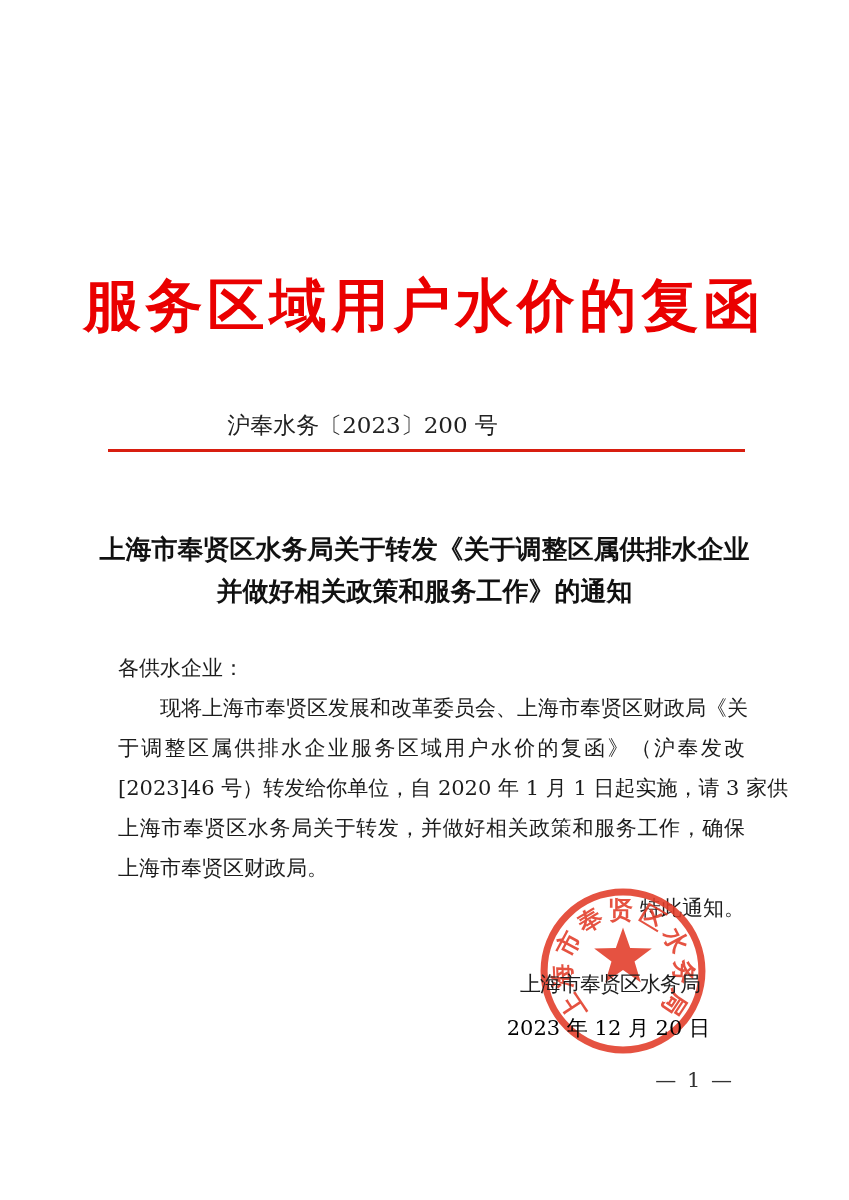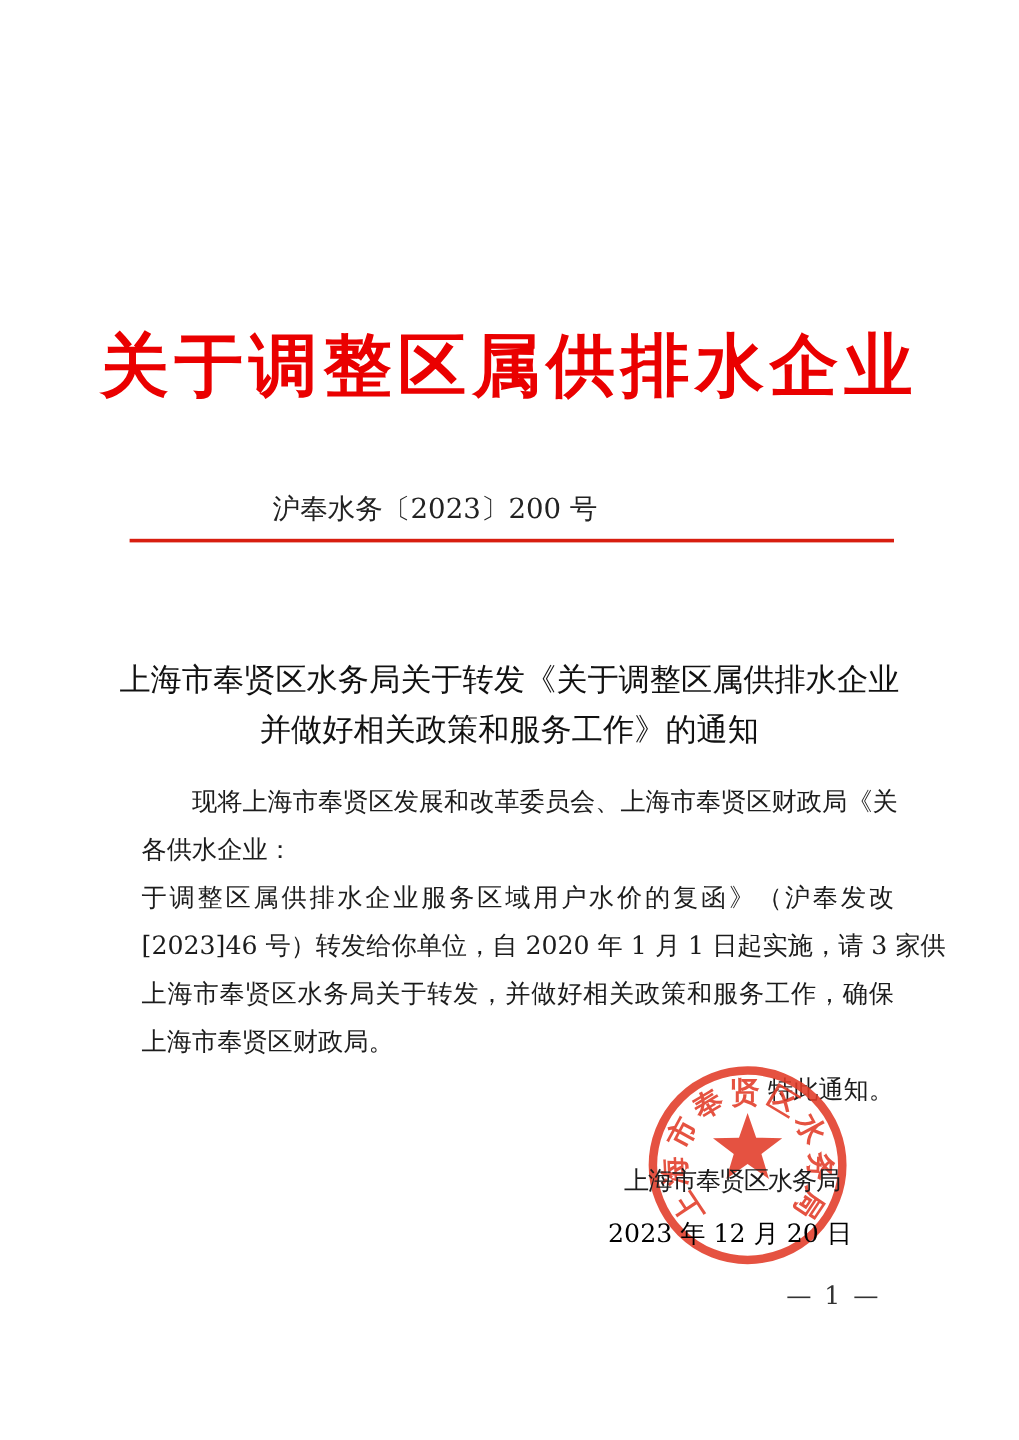--- a/index.html
+++ b/index.html
@@ -16,22 +16,22 @@
   .doc-number{
     position:absolute;top:408px;left:0;width:725px;height:34px;
     text-align:center;line-height:34px;font-size:23px;color:#222;
     white-space:nowrap;
   }
   .red-line{
     position:absolute;top:449px;left:108px;width:637px;height:3px;
     background:#d81e10;
   }
   .doc-title{
-    position:absolute;top:546px;left:57px;width:735px;
-    text-align:center;font-size:26px;font-weight:normal;line-height:42px;
+    position:absolute;top:528px;left:57px;width:735px;
+    text-align:center;font-size:26px;font-weight:bold;line-height:42px;
     color:#111;letter-spacing:0px;
   }
   .doc-title div{white-space:nowrap;}
 
   .body-text{
     position:absolute;top:648px;left:118px;width:627px;
     font-size:21px;line-height:40px;color:#1c1c1c;
   }
   .body-text .bline{height:40px;}
   .jline{text-align:justify;text-align-last:justify;white-space:nowrap;}
@@ -57,34 +57,34 @@
   .seal text{
     font-family:"DejaVu Serif","Liberation Serif",serif;
     font-size:24px;font-weight:bold;fill:#e23b27;letter-spacing:4px;
   }
 </style>
 </head>
 <body>
 
 <div class="page">
 
-  <div class="agency-header">关于调整区属供排水企业</div>
+  <div class="agency-header">服务区域用户水价的复函</div>
 
   <div class="doc-number">沪奉水务〔2023〕200 号</div>
 
   <div class="red-line"></div>
 
   <div class="doc-title">
     <div>上海市奉贤区水务局关于转发《关于调整区属供排水企业</div>
     <div>并做好相关政策和服务工作》的通知</div>
   </div>
 
   <div class="body-text">
+    <div class="bline">各供水企业：</div>
     <div class="bline jline indent">现将上海市奉贤区发展和改革委员会、上海市奉贤区财政局《关</div>
-    <div class="bline">各供水企业：</div>
     <div class="bline jline">于调整区属供排水企业服务区域用户水价的复函》（沪奉发改</div>
     <div class="bline jline">[2023]46 号）转发给你单位，自 2020 年 1 月 1 日起实施，请 3 家供</div>
     <div class="bline jline">上海市奉贤区水务局关于转发，并做好相关政策和服务工作，确保</div>
     <div class="bline">上海市奉贤区财政局。</div>
     <div class="bline indent">特此通知。</div>
   </div>
 
   <svg class="seal" viewBox="0 0 170 170" xmlns="http://www.w3.org/2000/svg">
     <defs>
       <path id="sealArc" d="M 55.2 127.6 A 52 52 0 1 1 114.8 127.6" fill="none"></path>

